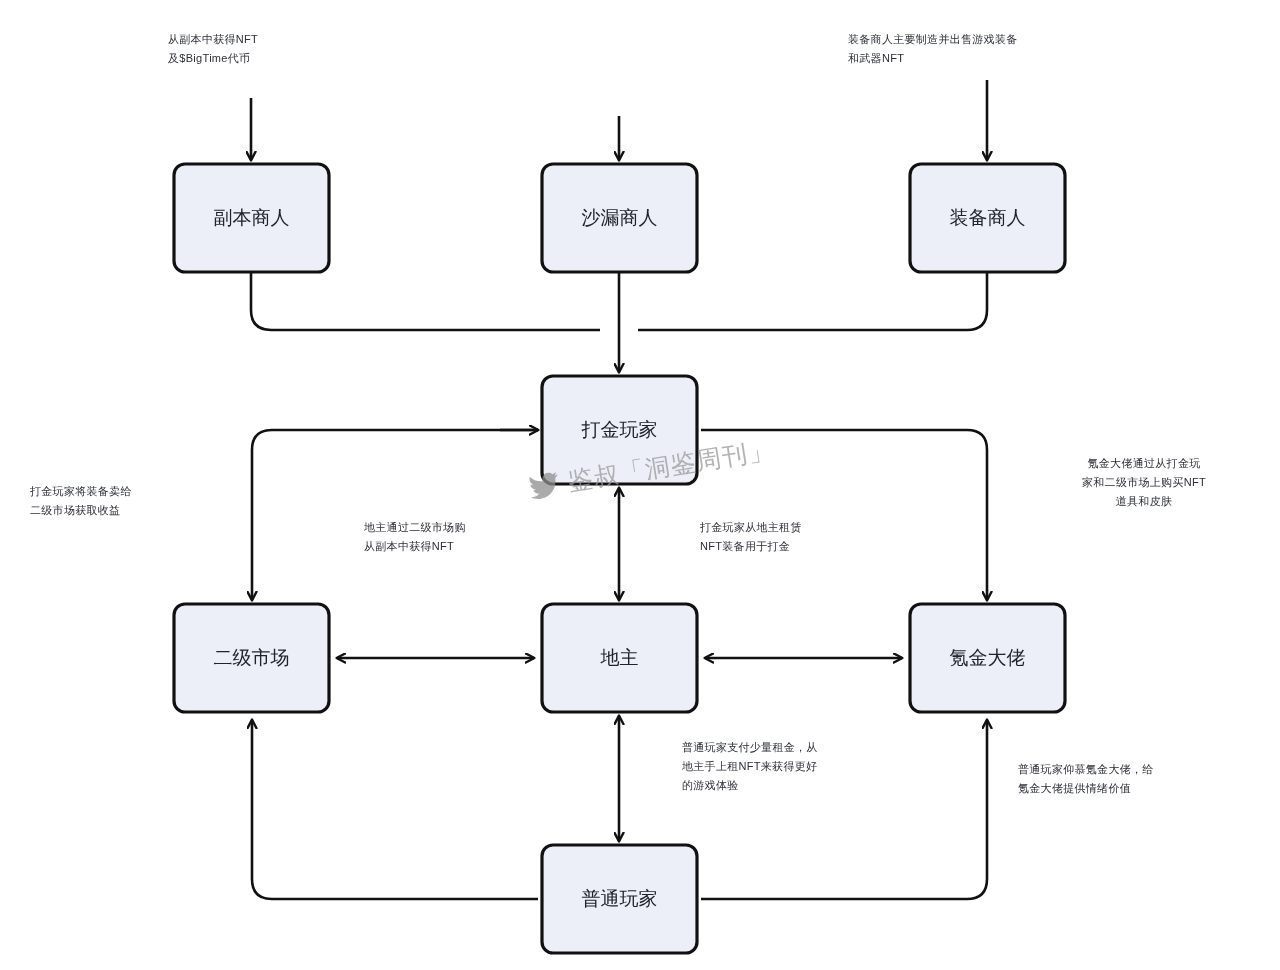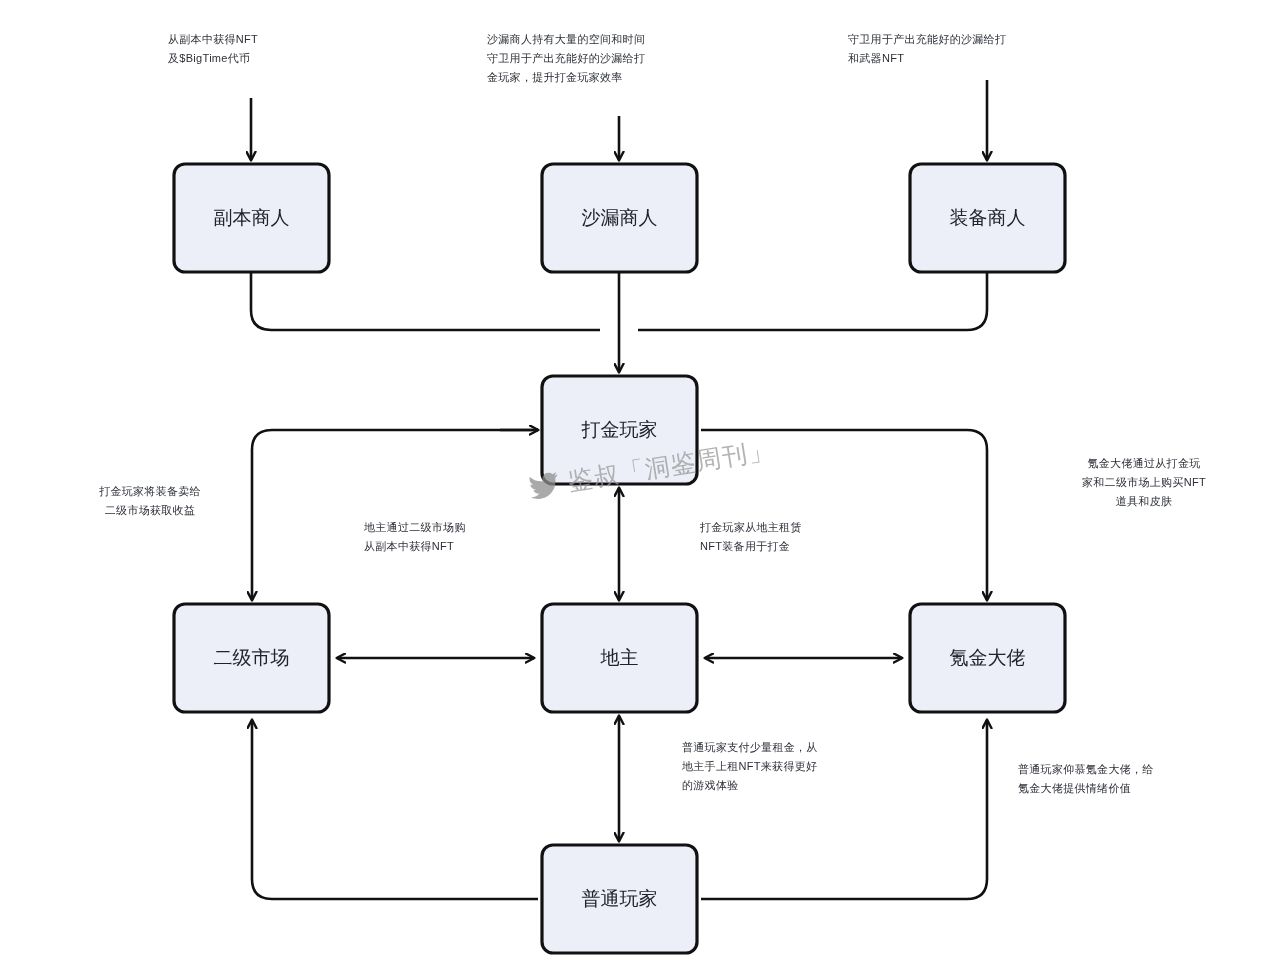--- a/index.html
+++ b/index.html
@@ -129,28 +129,25 @@
     </g>
     <g>
       <rect class="node-rect" x="542" y="845" width="155" height="108" rx="11" ry="11"></rect>
       <text class="node-label" x="619.5" y="900">普通玩家</text>
     </g>
   </svg>
 
   <div class="note" style="left:168px;top:30px;width:320px;">从副本中获得NFT
 及$BigTime代币</div>
 
-  <div class="note" style="left:487px;top:30px;width:300px;">沙漏商人持有大量的空间和时间
-守卫用于产出充能好的沙漏给打
-金玩家，提升打金玩家效率</div>
 
-  <div class="note" style="left:848px;top:30px;width:340px;">守卫用于产出充能好的沙漏给打
+  <div class="note" style="left:848px;top:30px;width:340px;">装备商人主要制造并出售游戏装备
 和武器NFT</div>
 
-  <div class="note" style="left:30px;top:482px;width:240px;text-align:center;">打金玩家将装备卖给
+  <div class="note" style="left:30px;top:482px;width:240px;">打金玩家将装备卖给
 二级市场获取收益</div>
 
   <div class="note" style="left:364px;top:518px;width:230px;">地主通过二级市场购
 从副本中获得NFT</div>
 
   <div class="note" style="left:700px;top:518px;width:230px;">打金玩家从地主租赁
 NFT装备用于打金</div>
 
   <div class="note" style="left:1018px;top:454px;width:252px;text-align:center;">氪金大佬通过从打金玩
 家和二级市场上购买NFT

